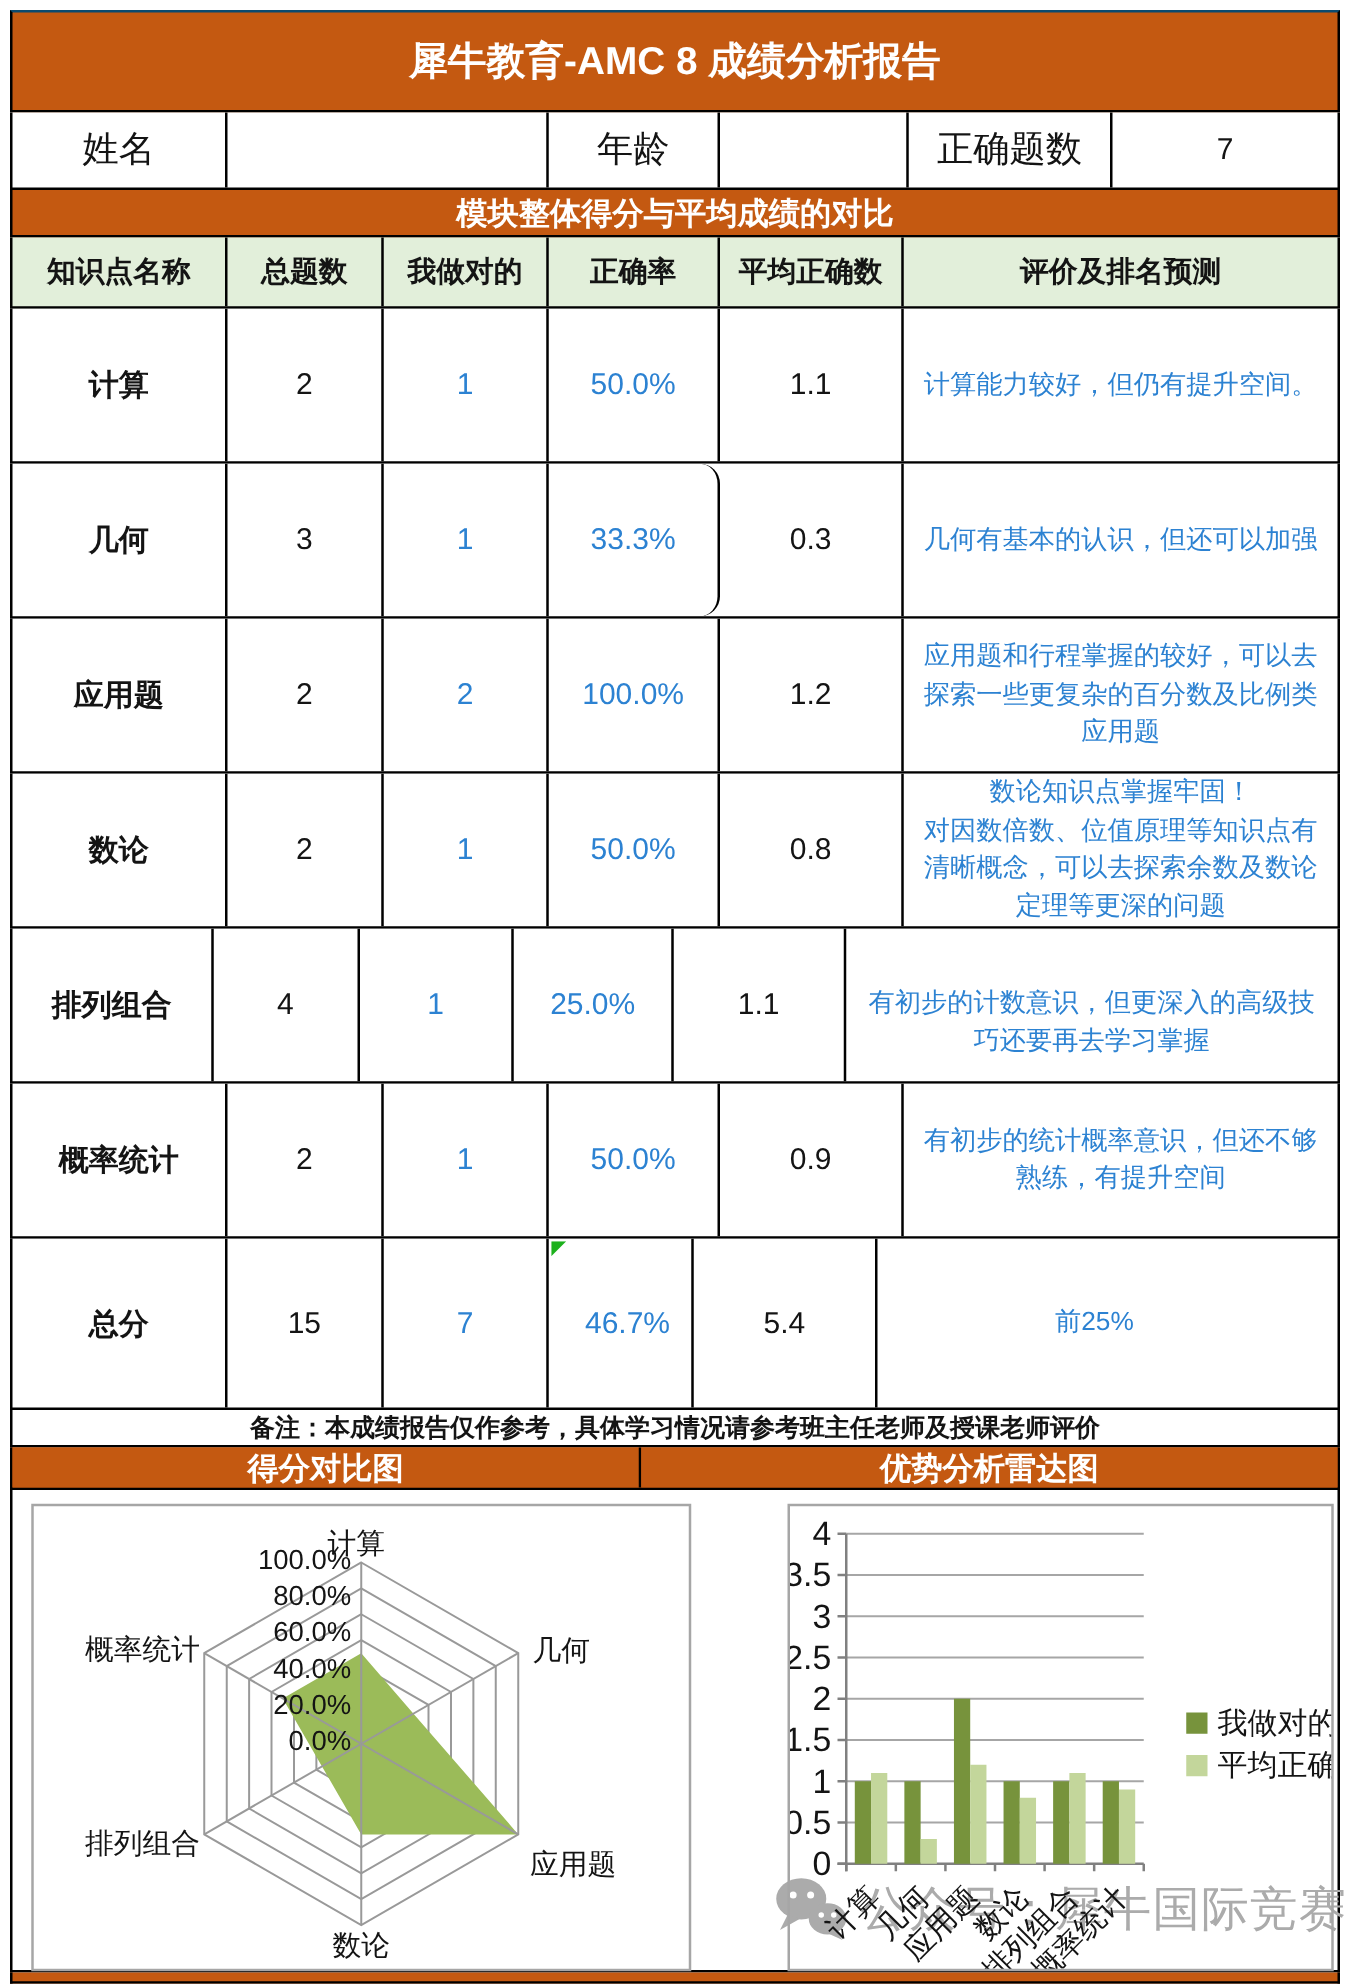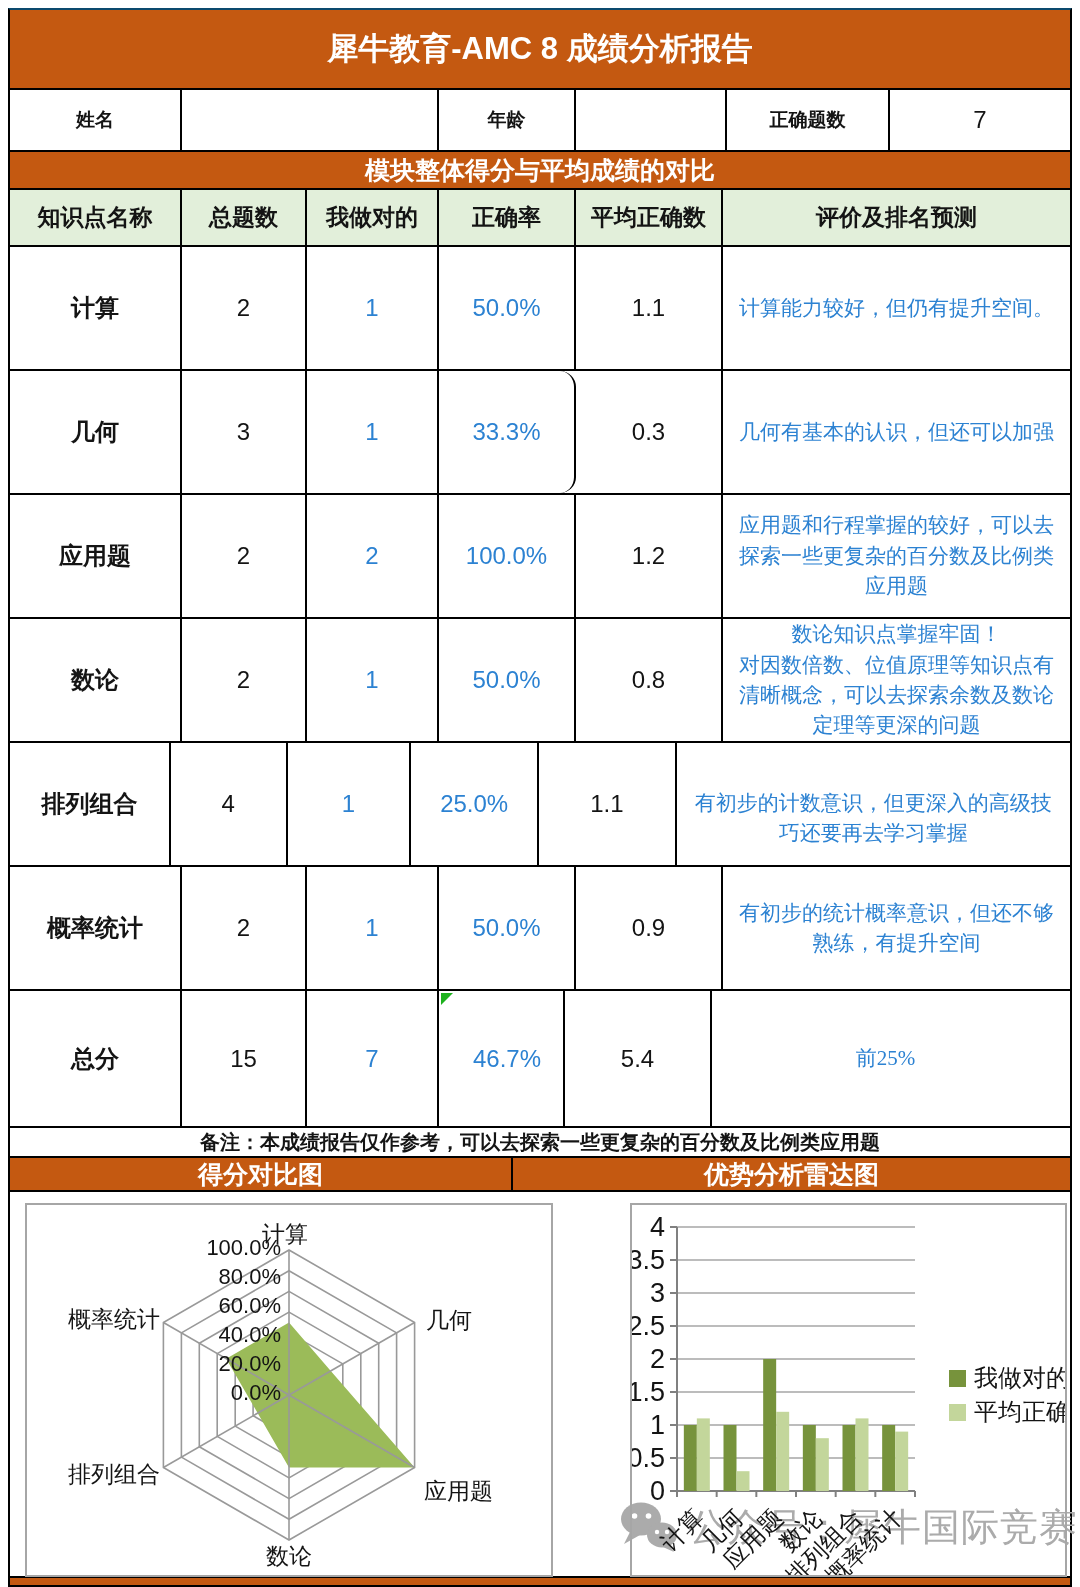--- a/index.html
+++ b/index.html
@@ -11,21 +11,21 @@
   #title-bar{border-top:2px solid #0c4a6e;}
   .cell{box-sizing:border-box;border-right:2px solid #000;display:flex;
         align-items:center;justify-content:center;text-align:center;}
   .cell:last-child{border-right:none;}
   .orange{background:#C45911;color:#fff;font-weight:bold;}
   .greenhdr{background:#E2EFDA;font-weight:bold;font-size:23px;}
   .kname{font-weight:bold;font-size:24px;}
   .num{font-size:24px;}
   .blue{color:#2C82D2;}
   .comment{font-size:21px;line-height:1.45;padding:16px 8px;white-space:pre-line;}
-  .lblbold{font-weight:bold;font-size:19px;}
+  .lblbold{font-weight:normal;font-size:29px;}
   .chartbox{border:2px solid #A6A6A6;background:transparent;}
   svg{display:block;font-family:"Liberation Sans","DejaVu Sans",sans-serif;}
   #watermark{display:flex;align-items:center;gap:10px;z-index:1;}
   #watermark .wmtext{font-size:38px;color:#ABABAB;white-space:nowrap;letter-spacing:1px;}
   .chartlayer{z-index:2;}
   #corner-marker{z-index:3;}
 </style>
 </head>
 <body>
 
@@ -102,32 +102,32 @@
       <div class="cell num" style="width:125px;">2</div>
       <div class="cell num blue" style="width:132px;">1</div>
       <div class="cell num blue" style="width:137px;">50.0%</div>
       <div class="cell num" style="width:147px;">0.9</div>
       <div class="cell comment blue" style="width:347px;">有初步的统计概率意识，但还不够熟练，有提升空间</div>
     </div>
     <div class="abs row" style="top:991px;height:137px;">
       <div class="cell kname" style="width:172px;">总分</div>
       <div class="cell num" style="width:125px;">15</div>
       <div class="cell num blue" style="width:132px;">7</div>
-      <div class="cell num blue" style="width:126px;padding-left:12px;">46.7%</div>
+      <div class="cell num blue" style="width:116px;padding-left:12px;">46.7%</div>
       <div class="cell num" style="width:147px;">5.4</div>
-      <div class="cell comment blue" style="width:347px;font-family:Liberation Serif, serif;">前25%</div>
+      <div class="cell comment blue" style="width:347px;">前25%</div>
     </div>
   </div>
 
 <svg id="corner-marker" class="abs" style="left:441px;top:993px;" width="12" height="12">
   <polygon points="0,0 12,0 0,12" fill="#1DB11D"></polygon>
 </svg>
 
 <div class="abs row" style="top:1128px;height:30px;align-items:center;justify-content:center;">
-  <span style="font-size:20px;font-weight:bold;">备注：本成绩报告仅作参考，可以去探索一些更复杂的百分数及比例类应用题</span>
+  <span style="font-size:20px;font-weight:bold;">备注：本成绩报告仅作参考，具体学习情况请参考班主任老师及授课老师评价</span>
 </div>
 
 <div class="abs row orange" style="top:1158px;height:34px;font-size:25px;">
   <div class="cell orange" style="width:503px;">得分对比图</div>
   <div class="cell orange" style="width:557px;">优势分析雷达图</div>
 </div>
 
 <div class="abs row" style="top:1192px;height:386px;"></div>
 
 <div id="watermark" class="abs" style="left:620px;top:1496px;height:62px;">

